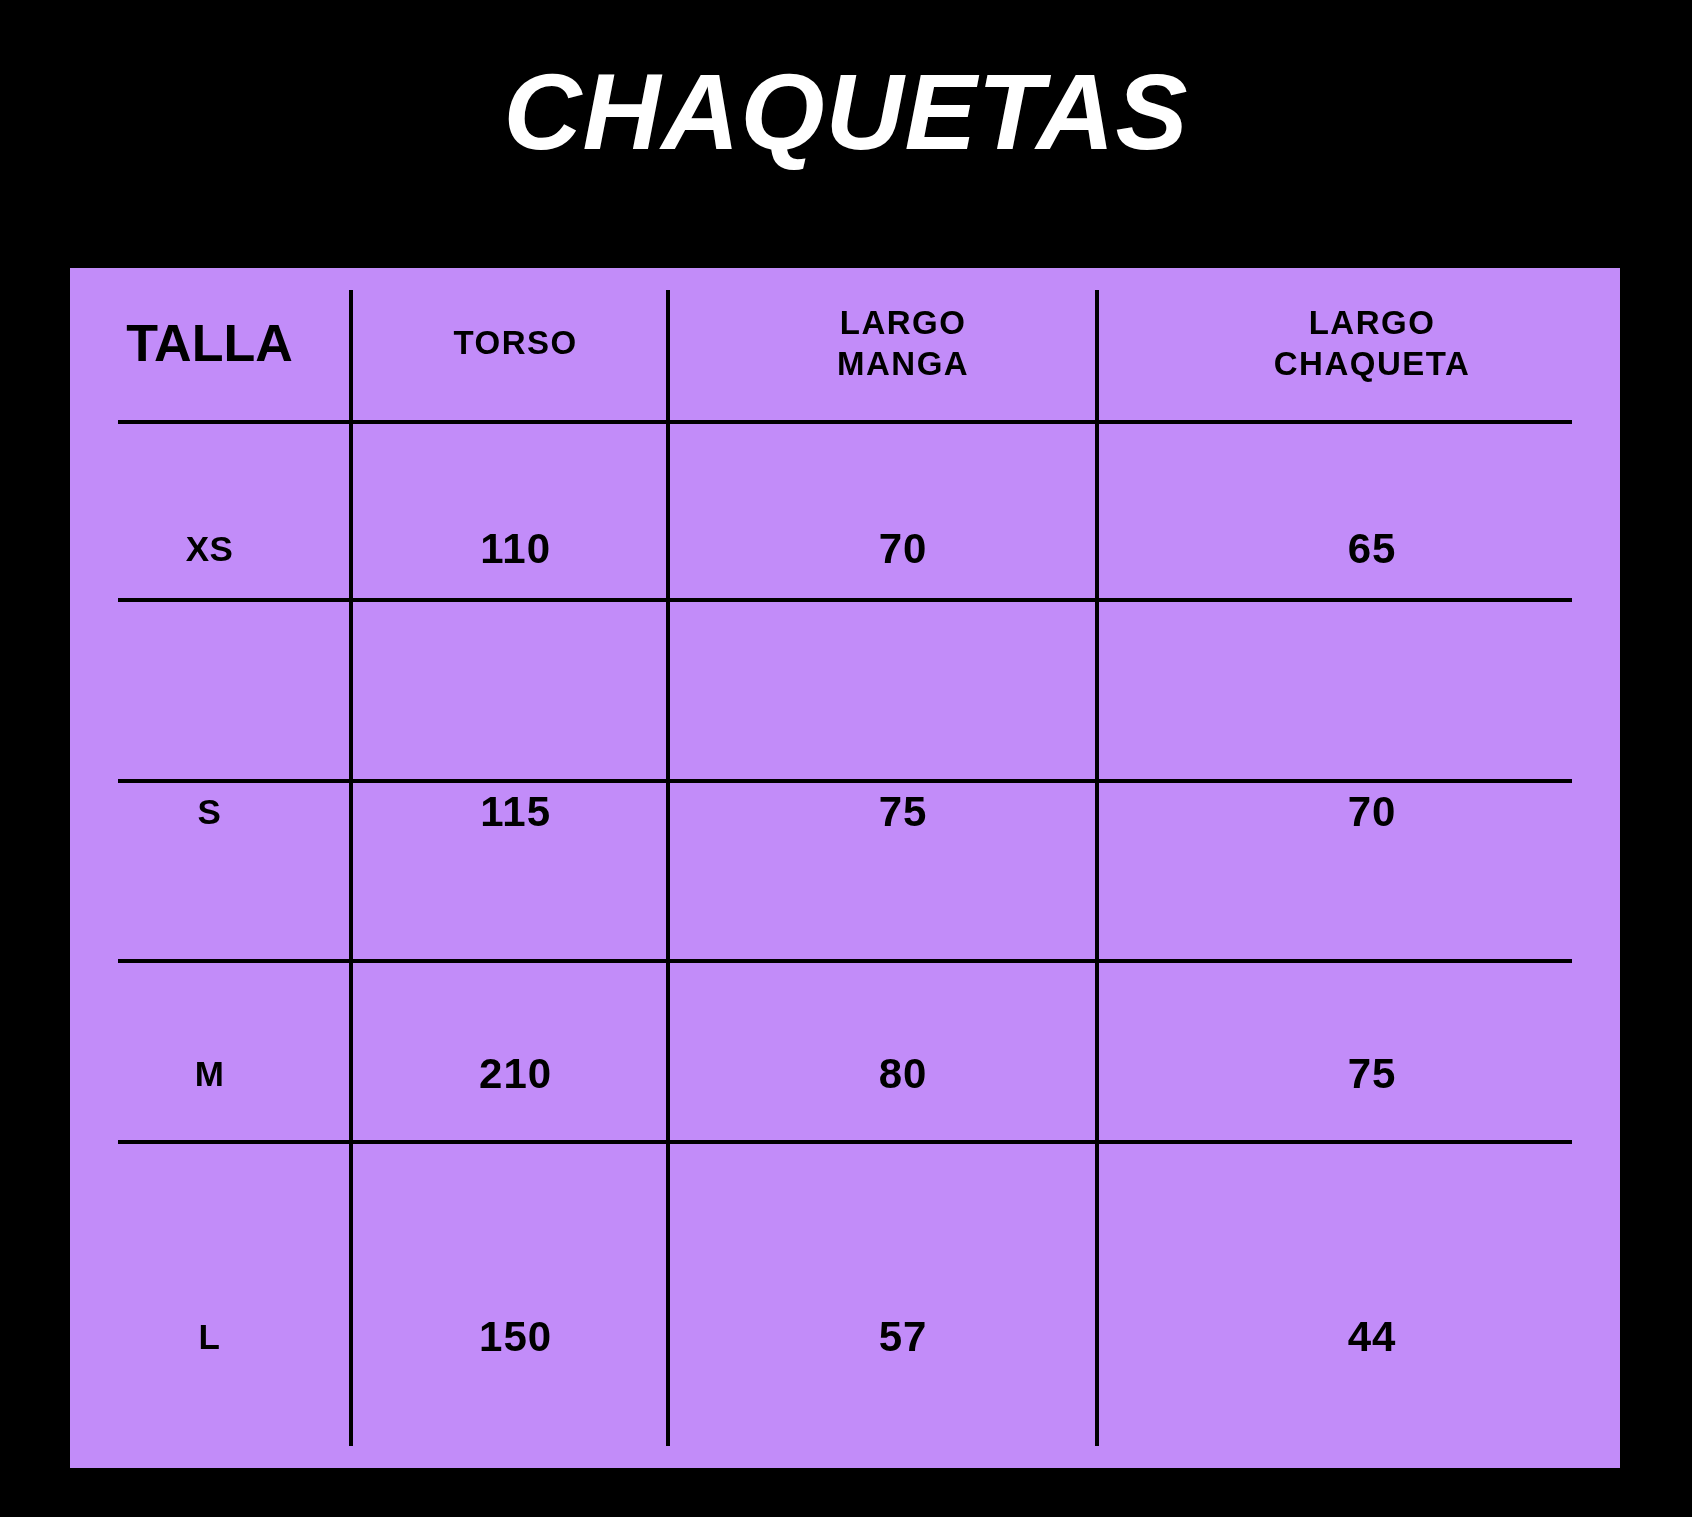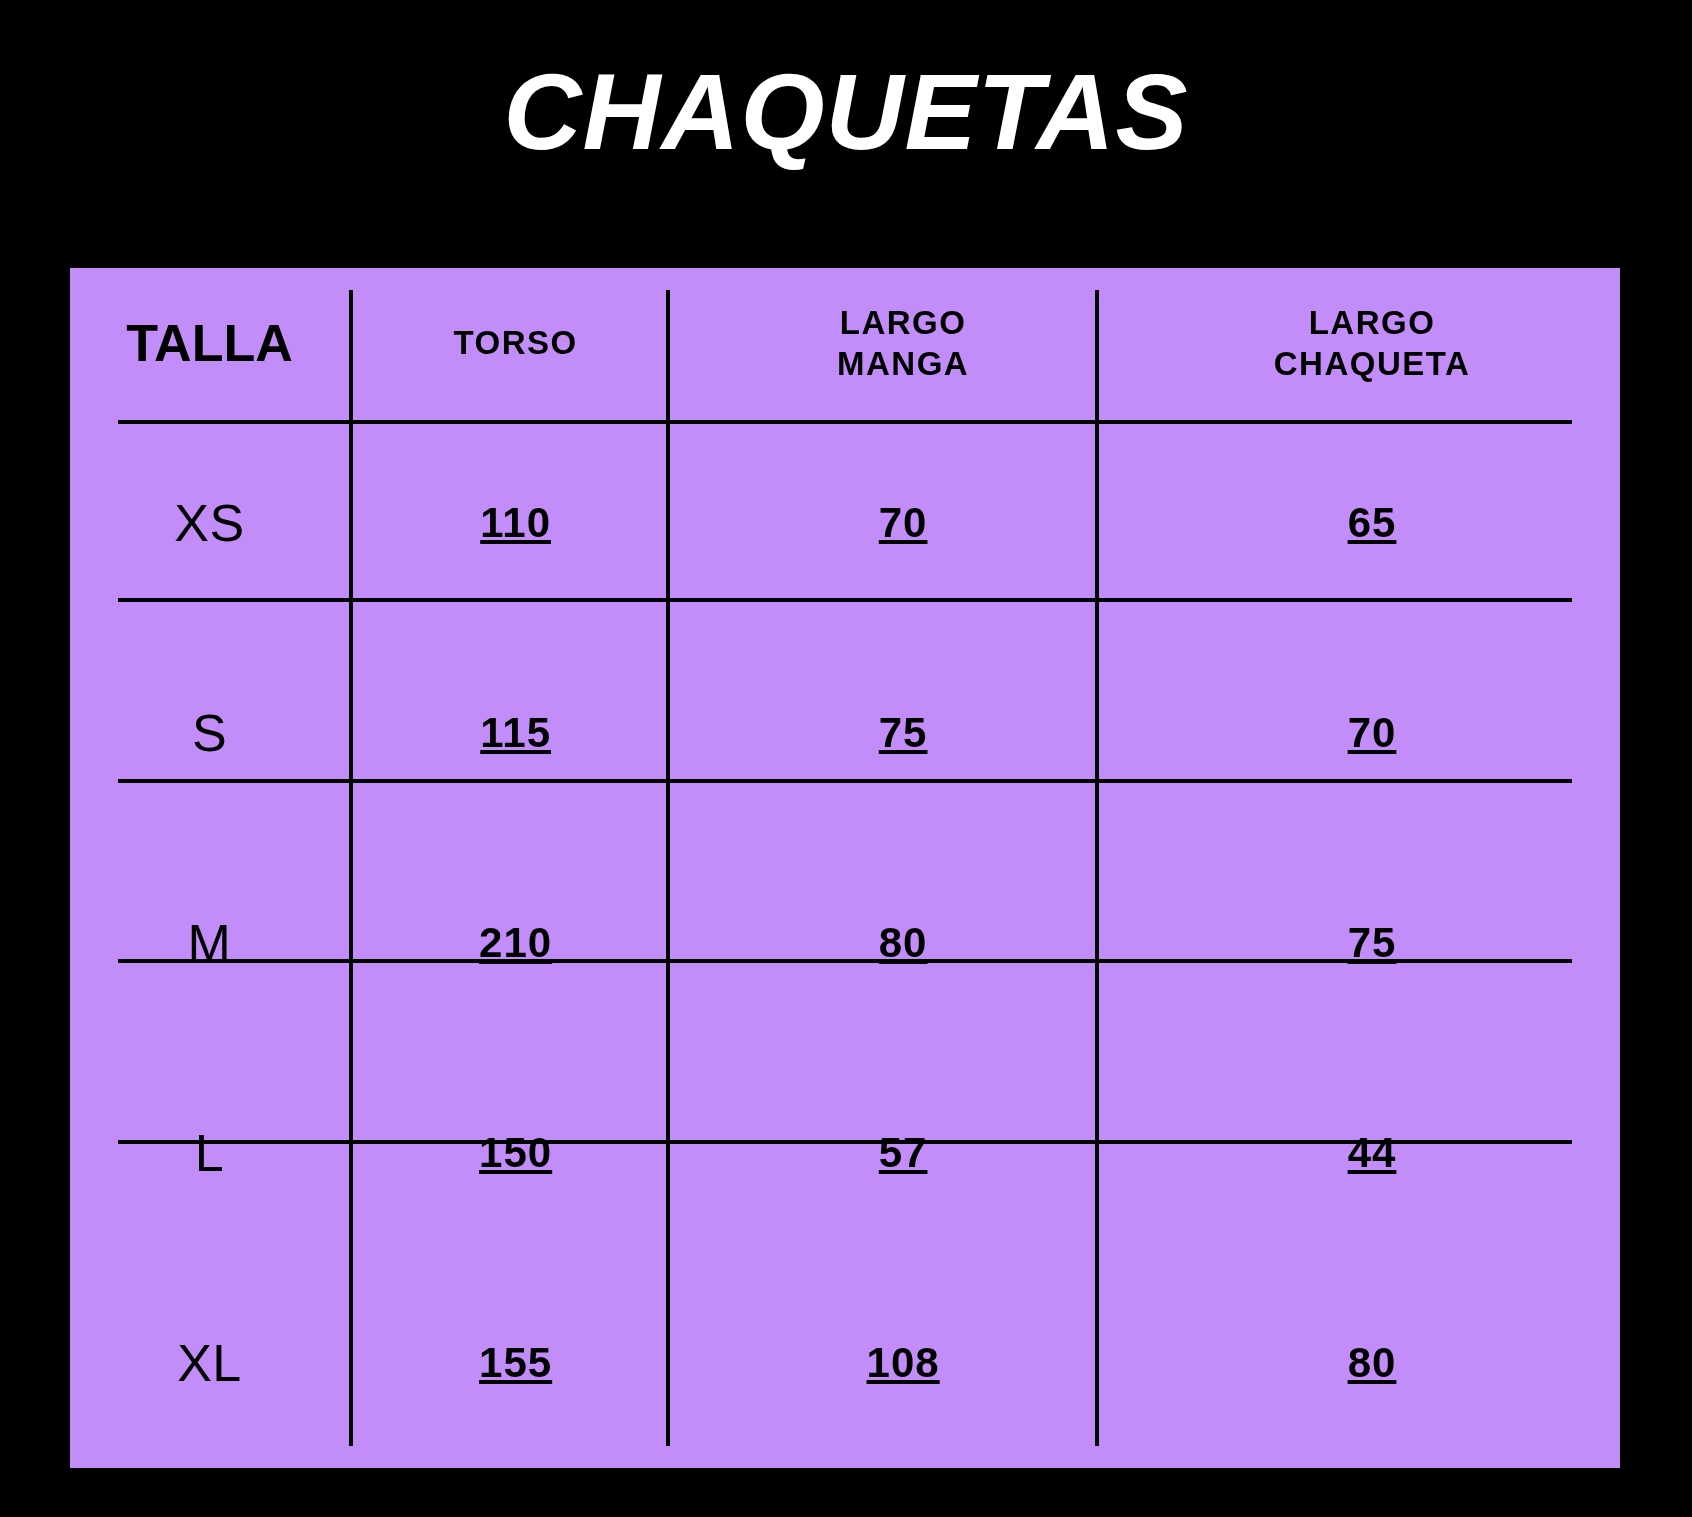--- a/index.html
+++ b/index.html
@@ -93,30 +93,29 @@
     font-size: 33px;
     letter-spacing: 1.5px;
     line-height: 1.25;
   }
   .head-cell.talla {
     font-size: 52px;
     letter-spacing: 0px;
   }
   .size-cell {
     font-family: "Liberation Sans", sans-serif;
-    font-weight: normal;
-    font-size: 52px;
+    font-weight: bold;
+    font-size: 35px;
     letter-spacing: 0.5px;
   }
   .val-cell {
     font-family: "Liberation Sans", sans-serif;
     font-weight: bold;
     font-size: 42px;
     letter-spacing: 1px;
-    text-decoration: underline;
   }
   .hdr-row { height: 150px; }
   .data-row { height: 180px; }
 </style>
 </head>
 <body>
 
 <div class="page">
 
   <div class="title">CHAQUETAS</div>
@@ -172,22 +171,16 @@
           <td class="val-cell">210</td>
           <td class="val-cell">80</td>
           <td class="val-cell">75</td>
         </tr>
         <tr class="data-row">
           <td class="size-cell">L</td>
           <td class="val-cell">150</td>
           <td class="val-cell">57</td>
           <td class="val-cell">44</td>
         </tr>
-        <tr class="data-row">
-          <td class="size-cell">XL</td>
-          <td class="val-cell">155</td>
-          <td class="val-cell">108</td>
-          <td class="val-cell">80</td>
-        </tr>
       </tbody>
     </table>
   </div>
 </div>
 
 </body></html>

